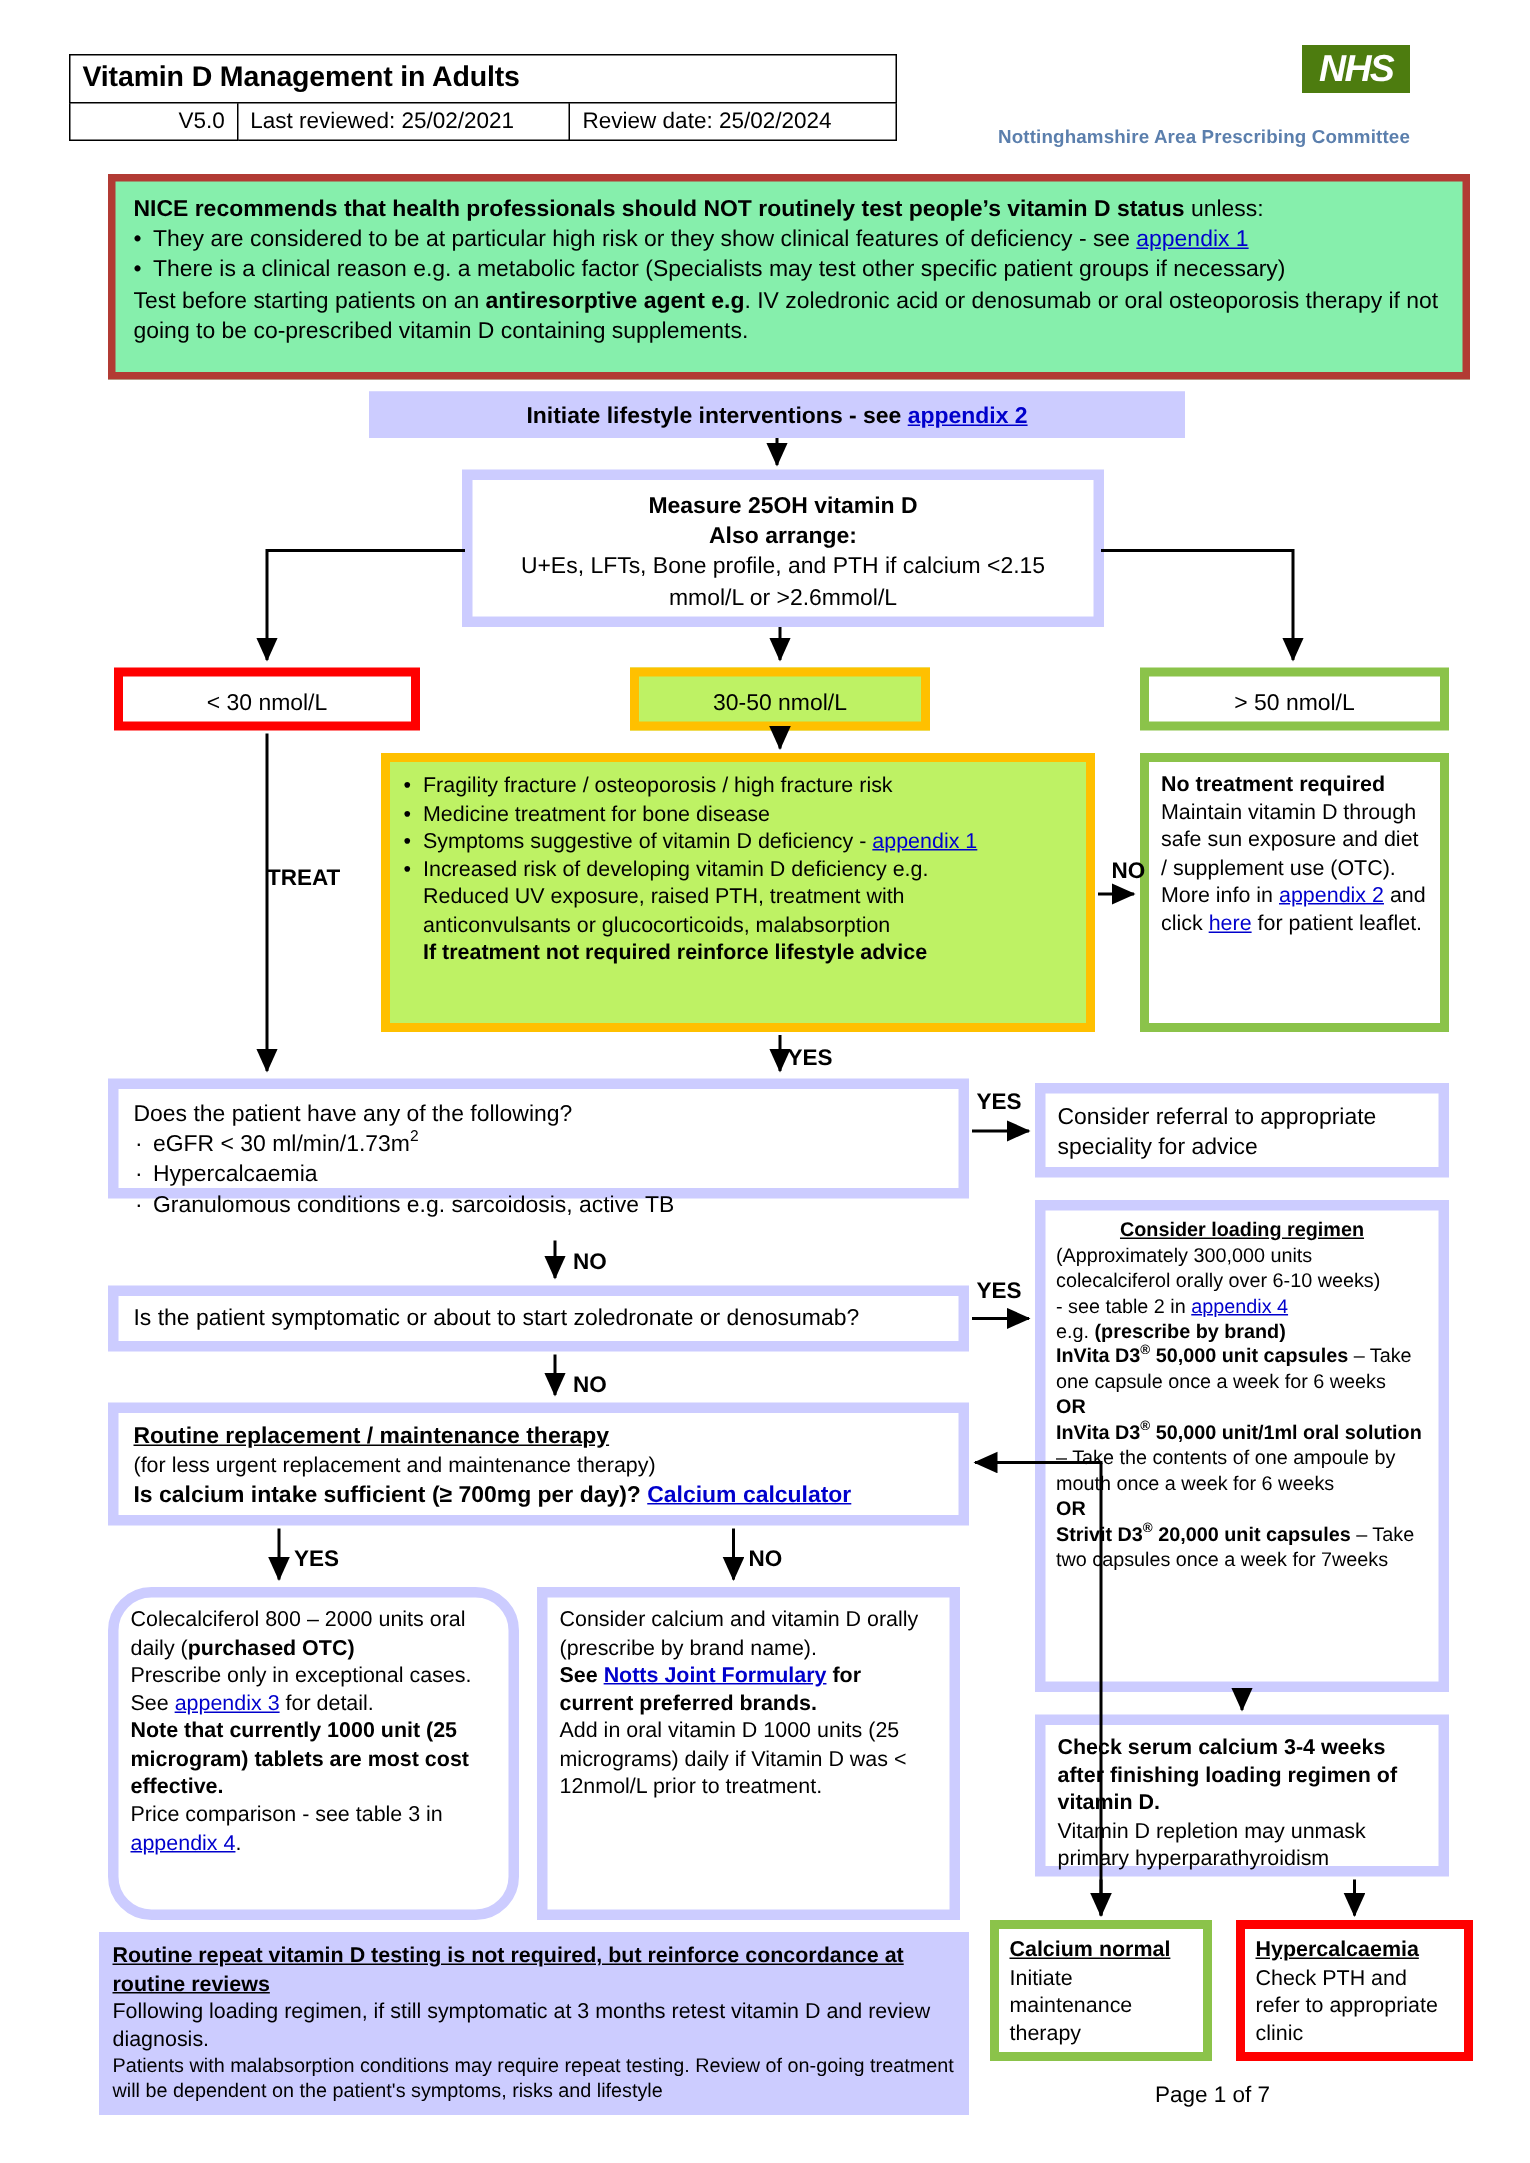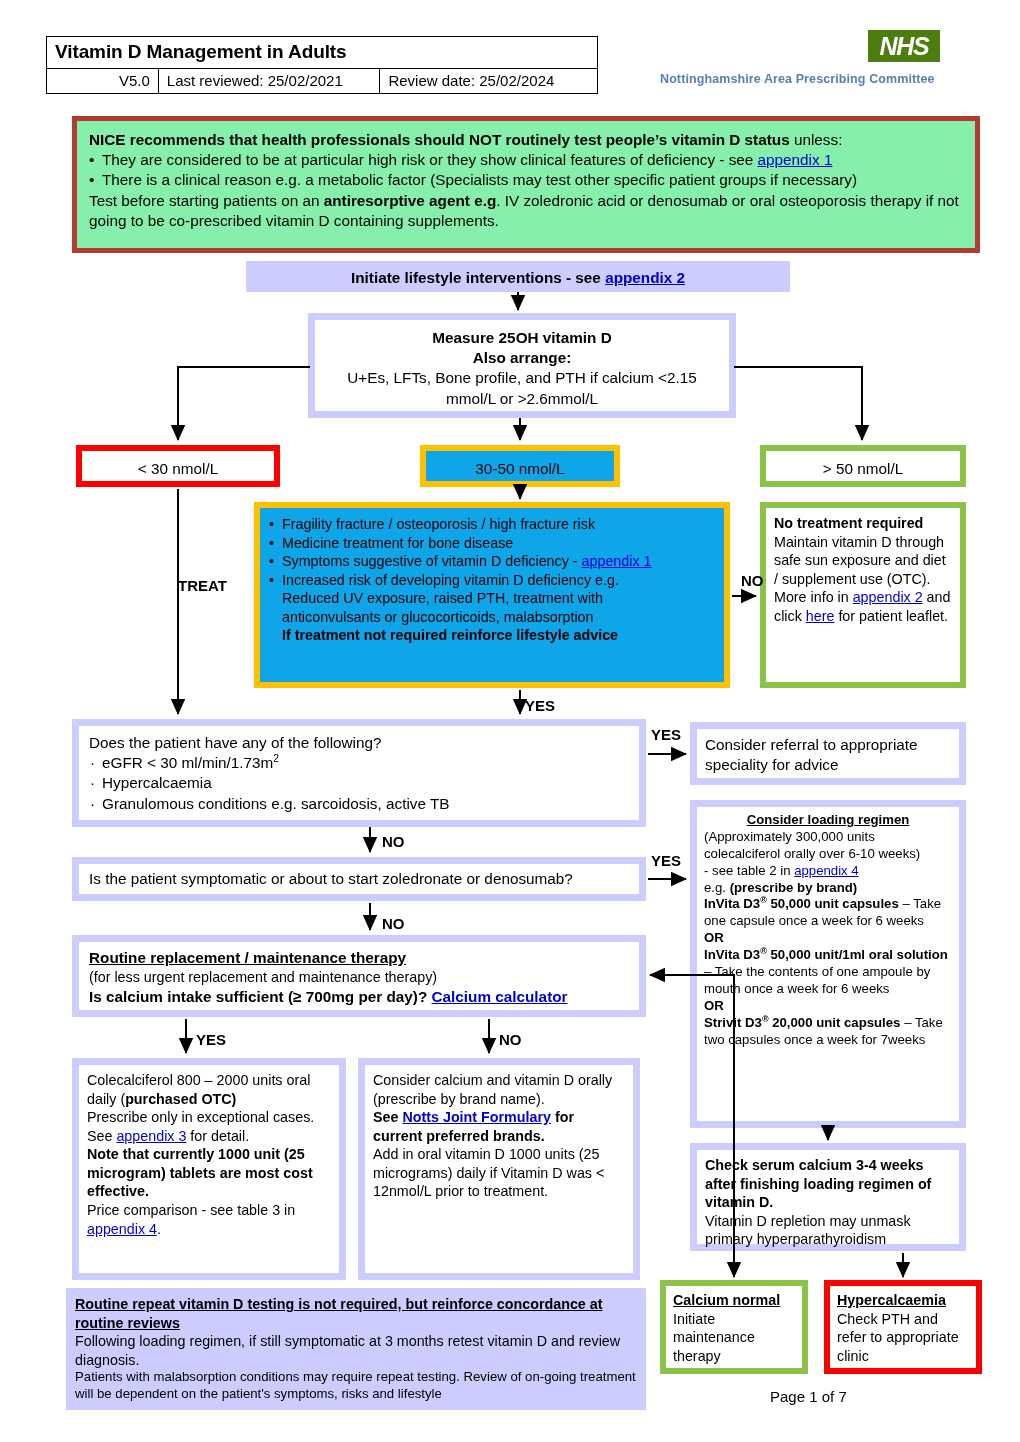--- a/index.html
+++ b/index.html
@@ -32,30 +32,30 @@
   .nhs-logo {
     position: absolute; left: 868px; top: 30px;
     width: 72px; height: 32px; background: #4d7c0f;
     display: flex; align-items: center; justify-content: center;
   }
   .nhs-logo span {
     color: #ffffff; font-size: 25px; font-weight: bold;
     font-style: italic; letter-spacing: -1.2px; line-height: 1;
   }
   .nhs-sub {
-    position: absolute; left: 660px; top: 72px; width: 280px;
-    text-align: left; font-size: 12.5px; color: #5b7fad;
+    position: absolute; left: 660px; top: 84px; width: 280px;
+    text-align: right; font-size: 12.5px; color: #5b7fad;
     font-weight: 600; letter-spacing: 0.1px;
   }
 
   
   .box { position: absolute; }
   .b-red    { border: 5px solid #b23b34; background: #86efac; }
   .b-red2   { border: 6px solid #ff0000; background: #ffffff; }
-  .b-amber  { border: 6px solid #ffc000; background: #0ea5e9; }
+  .b-amber  { border: 6px solid #ffc000; background: #bef264; }
   .b-green  { border: 6px solid #8bc34a; background: #ffffff; }
   .b-lav    { border: 7px solid #ccccff; background: #ffffff; }
   .b-lavfill{ background: #ccccff; border: 1px solid #ccccff; }
 
   .pad { padding: 7px 10px; }
   .t15 { font-size: 15.3px; line-height: 1.32; }
   .t14 { font-size: 14.3px; line-height: 1.30; }
   .t13 { font-size: 13.2px; line-height: 1.28; }
   .b { font-weight: bold; }
   .u { text-decoration: underline; }
@@ -158,21 +158,21 @@
     </div>
   </div>
 
   <div class="box b-green" style="left:760px; top:502px; width:206px; height:186px;">
     <div class="t14" style="padding:6px 8px;">
       <div class="b">No treatment required</div>
       <div><span>Maintain vitamin D through safe sun exposure and diet / supplement use (OTC). More info in </span><a class="lnk" href="#">appendix 2</a><span> and click </span><a class="lnk" href="#">here</a><span> for patient leaflet.</span></div>
     </div>
   </div>
 
-  <div class="box b-lav" style="left:72px; top:719px; width:574px; height:108px;">
+  <div class="box b-lav" style="left:72px; top:719px; width:574px; height:80px;">
     <div class="t15" style="padding:7px 10px;">
       <div>Does the patient have any of the following?</div>
       <ul class="dotty">
         <li><span>eGFR &lt; 30 ml/min/1.73m</span><sup>2</sup></li>
         <li>Hypercalcaemia</li>
         <li>Granulomous conditions e.g. sarcoidosis, active TB</li>
       </ul>
     </div>
   </div>
 
@@ -199,21 +199,21 @@
   </div>
 
   <div class="box b-lav" style="left:72px; top:935px; width:574px; height:82px;">
     <div style="padding:6px 10px;">
       <div class="b u t15">Routine replacement / maintenance therapy</div>
       <div class="t14">(for less urgent replacement and maintenance therapy)</div>
       <div class="t15"><span class="b">Is calcium intake sufficient (≥ 700mg per day)? </span><a class="lnk b" href="#">Calcium calculator</a></div>
     </div>
   </div>
 
-  <div class="box b-lav" style="left:72px; top:1058px; width:274px; height:222px;">
+  <div class="box b-lav" style="left:72px; top:1058px; width:274px; height:222px;border-radius:29px;">
     <div class="t14" style="padding:6px 8px;">
       <div><span>Colecalciferol 800 – 2000 units oral daily (</span><span class="b">purchased OTC)</span></div>
       <div><span>Prescribe only in exceptional cases. See </span><a class="lnk" href="#">appendix 3</a><span> for detail.</span></div>
       <div class="b">Note that currently 1000 unit (25 microgram) tablets are most cost effective.</div>
       <div><span>Price comparison - see table 3 in </span><a class="lnk" href="#">appendix 4</a><span>.</span></div>
     </div>
   </div>
 
   <div class="box b-lav" style="left:358px; top:1058px; width:282px; height:222px;">
     <div class="t14" style="padding:6px 8px;">

